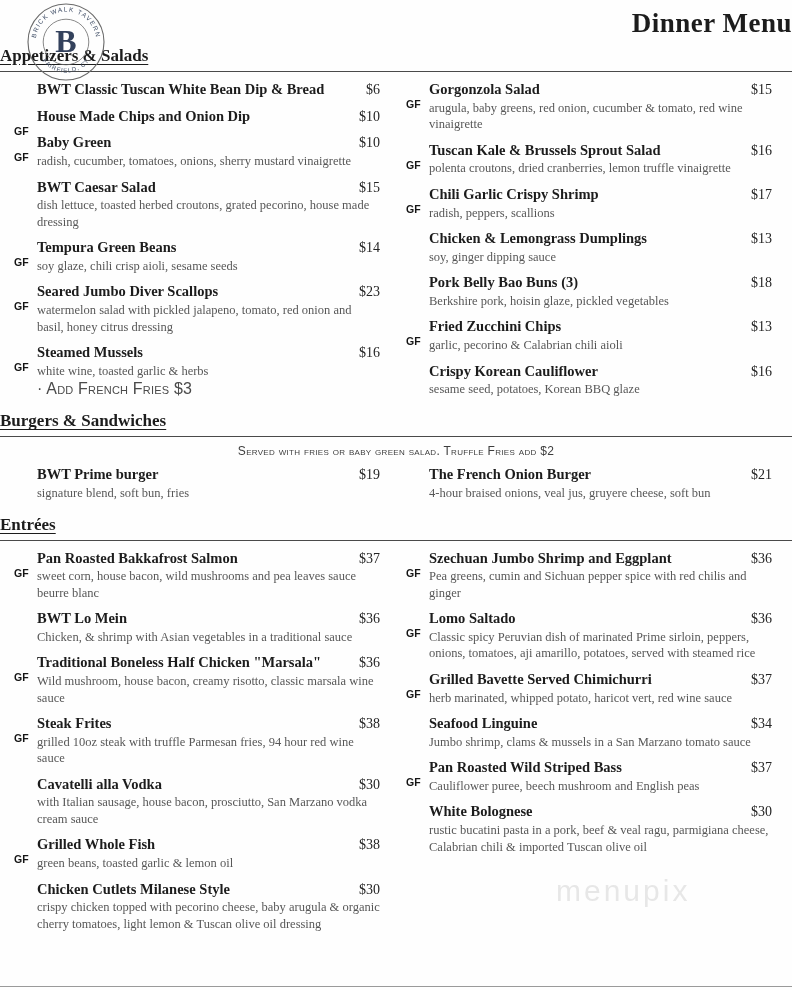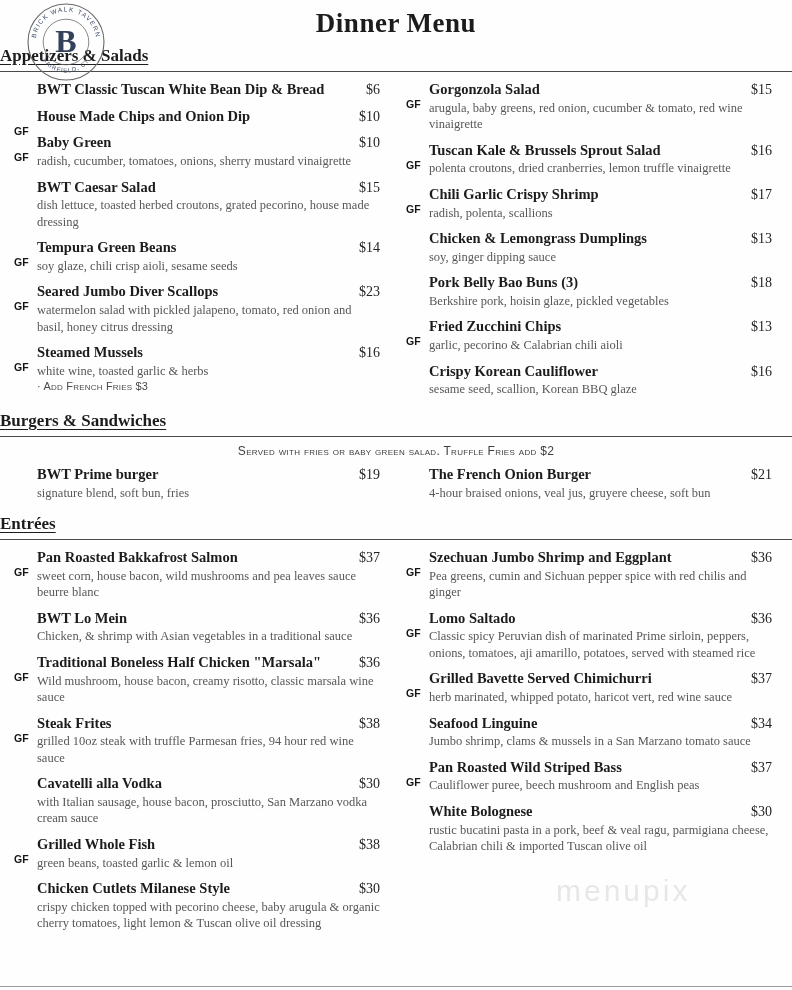--- a/index.html
+++ b/index.html
@@ -10,21 +10,21 @@
     height: 990px;
     margin: 0 auto;
     background: #fefefe;
     overflow: hidden;
     font-family: "Liberation Serif", "DejaVu Serif", serif;
     color: #1c1c1c;
   }
   .header { position: relative; padding-top: 6px; }
   .logo { position: absolute; left: 26px; top: 2px; width: 80px; height: 80px; }
   .page-title {
-    text-align: center;
+    text-align: right;
     font-size: 27px;
     font-weight: bold;
     letter-spacing: 0.5px;
     margin: 2px 0 7px 0;
   }
   .section-heading {
     text-align: left;
     font-size: 17px;
     font-weight: bold;
     text-decoration: underline;
@@ -78,21 +78,21 @@
   .desc {
     font-size: 12.5px;
     line-height: 1.32;
     color: #575757;
     margin-top: 1px;
   }
   .desc:empty { display: none; }
   .addon {
     font-family: "Liberation Sans", "DejaVu Sans", sans-serif;
     font-variant: small-caps;
-    font-size: 11px;
+    font-size: 16px;
     color: #4a4a4a;
     margin-top: 1px;
     letter-spacing: 0.2px;
   }
   .addon:empty { display: none; }
   .section { margin-top: 4px; }
   .bottom-rule {
     position: absolute;
     left: 0; right: 0; bottom: 3px;
     border: none;
@@ -228,21 +228,21 @@
             <div class="desc">polenta croutons, dried cranberries, lemon truffle vinaigrette</div>
 
           </div>
 
           <div class="item">
             <span class="gf">GF</span>
             <div class="head">
               <span class="name">Chili Garlic Crispy Shrimp</span>
               <span class="price">$17</span>
             </div>
-            <div class="desc">radish, polenta, scallions</div>
+            <div class="desc">radish, peppers, scallions</div>
 
           </div>
 
           <div class="item">
 
             <div class="head">
               <span class="name">Chicken &amp; Lemongrass Dumplings</span>
               <span class="price">$13</span>
             </div>
             <div class="desc">soy, ginger dipping sauce</div>
@@ -268,21 +268,21 @@
             <div class="desc">garlic, pecorino &amp; Calabrian chili aioli</div>
 
           </div>
 
           <div class="item">
 
             <div class="head">
               <span class="name">Crispy Korean Cauliflower</span>
               <span class="price">$16</span>
             </div>
-            <div class="desc">sesame seed, scallion, Korean BBQ glaze</div>
+            <div class="desc">sesame seed, potatoes, Korean BBQ glaze</div>
 
           </div>
         </div>
     </div>
   </div>
 
   <div class="section">
     <div class="section-heading">Burgers &amp; Sandwiches</div>
     <div class="rule"></div>
     <div class="section-note">Served with fries or baby green salad. Truffle Fries add $2</div>

